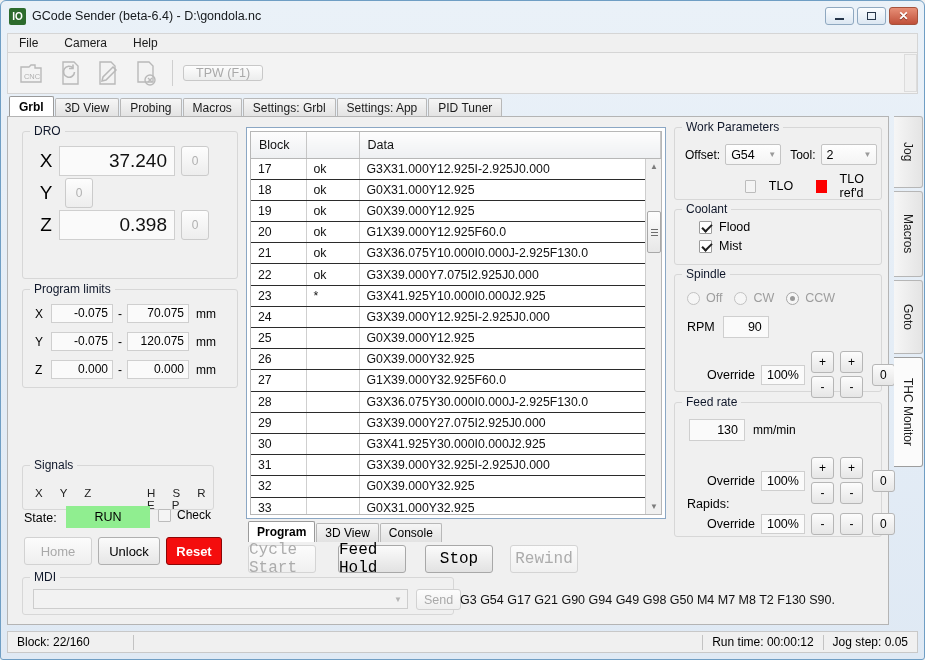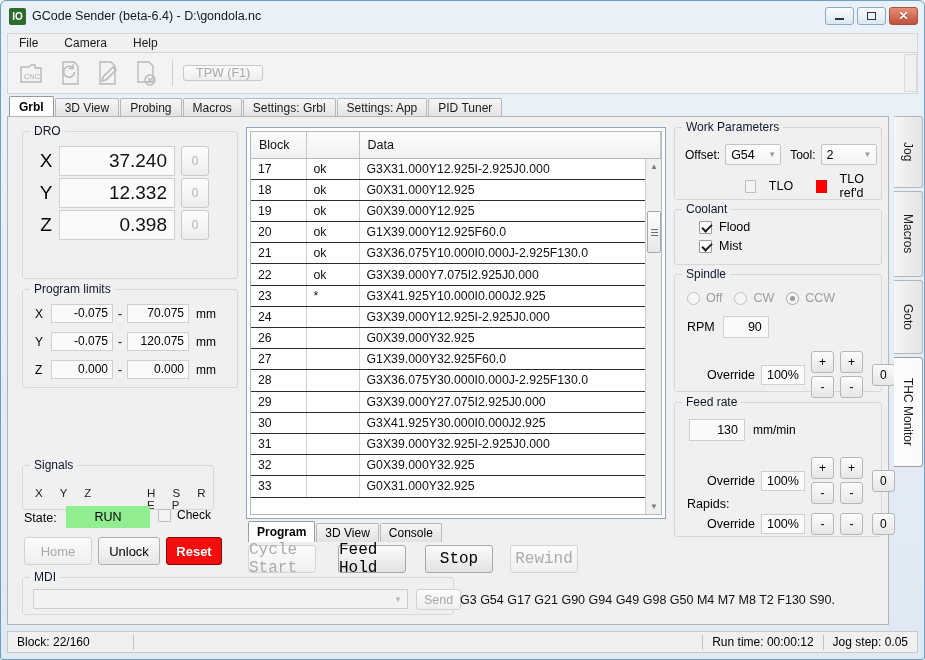--- a/index.html
+++ b/index.html
@@ -377,21 +377,20 @@
 
     <div class="group" id="dro">
       <div class="legend">DRO</div>
       <div class="dro-row" style="top:14px;">
         <div class="dro-axis">X</div>
         <div class="dro-val">37.240</div>
         <div class="dro-zero">0</div>
       </div>
       <div class="dro-row" style="top:46px;">
         <div class="dro-axis">Y</div>
-        <div class="dro-val">12.332</div>
         <div class="dro-zero">0</div>
       </div>
       <div class="dro-row" style="top:78px;">
         <div class="dro-axis">Z</div>
         <div class="dro-val">0.398</div>
         <div class="dro-zero">0</div>
       </div>
     </div>
 
     <div class="group" id="plimits">
@@ -490,20 +489,25 @@
                 <td>23</td>
                 <td>*</td>
                 <td>G3X41.925Y10.000I0.000J2.925</td>
               </tr>
               <tr>
                 <td>24</td>
                 <td></td>
                 <td>G3X39.000Y12.925I-2.925J0.000</td>
               </tr>
               <tr>
+                <td>25</td>
+                <td></td>
+                <td>G0X39.000Y12.925</td>
+              </tr>
+              <tr>
                 <td>26</td>
                 <td></td>
                 <td>G0X39.000Y32.925</td>
               </tr>
               <tr>
                 <td>27</td>
                 <td></td>
                 <td>G1X39.000Y32.925F60.0</td>
               </tr>
               <tr>

